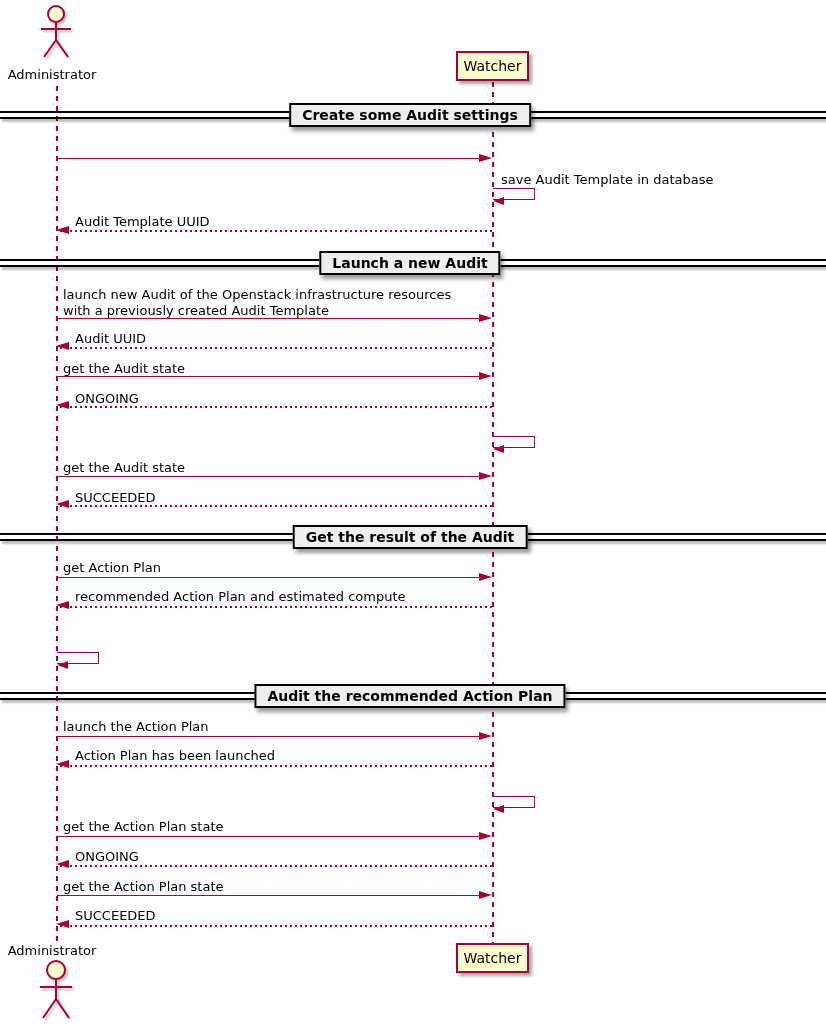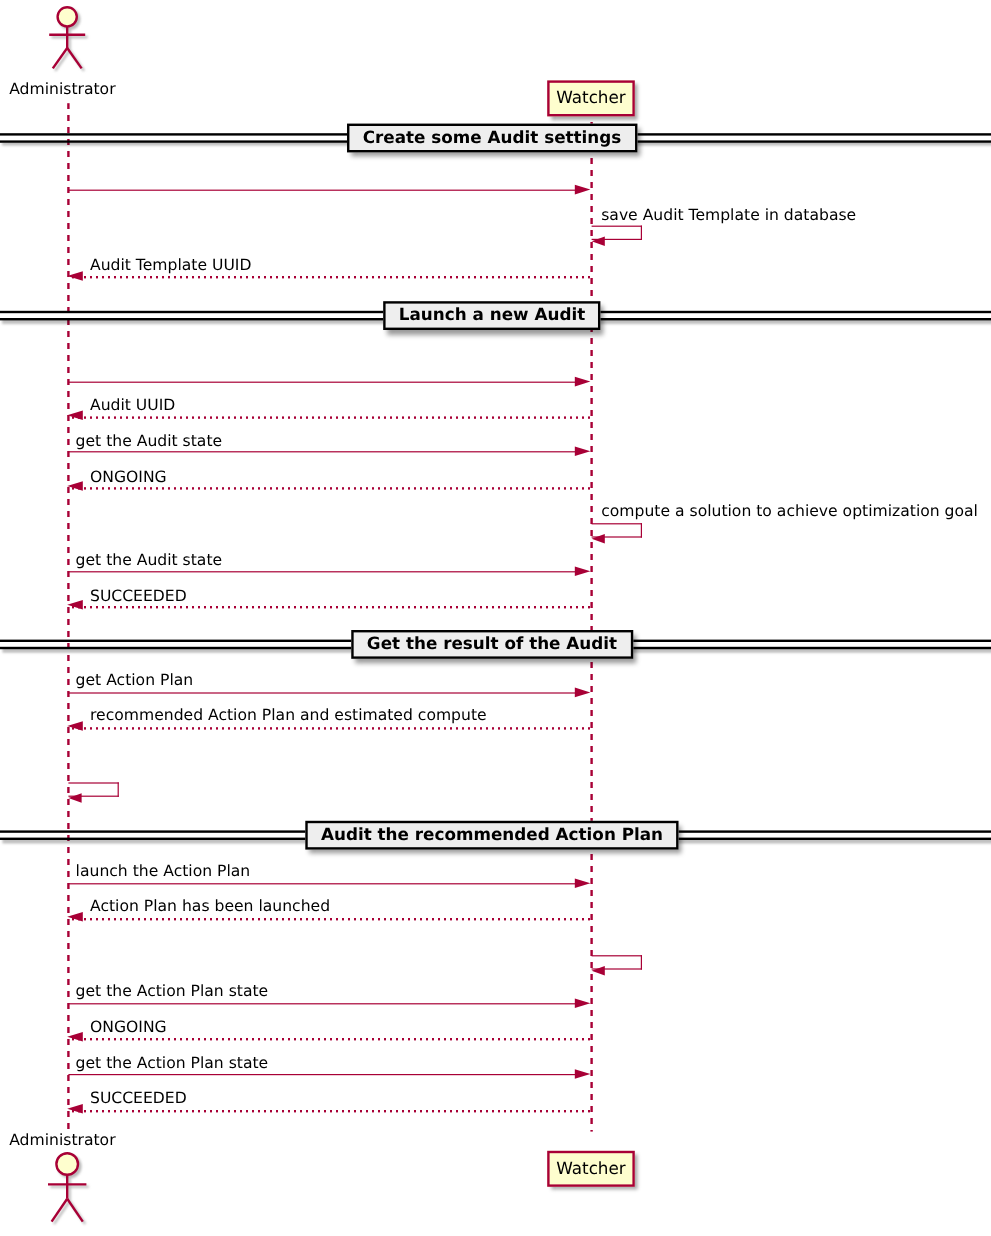--- a/index.html
+++ b/index.html
@@ -14,21 +14,21 @@
     font-family:"DejaVu Sans","Liberation Sans",sans-serif;color:var(--txt);
   }
   .lifeline{
     position:absolute;width:2px;
     background:repeating-linear-gradient(to bottom,var(--crimson) 0 5px,transparent 5px 10px);
   }
   .participant{
     position:absolute;background:var(--pfill);border:2px solid var(--crimson);
     box-shadow:3px 3px 3px rgba(0,0,0,.35);
     display:flex;align-items:center;justify-content:center;
-    font-size:14px;box-sizing:border-box;margin-top:16px;
+    font-size:14px;box-sizing:border-box;
   }
   .actor-label{position:absolute;width:104px;left:0;text-align:center;font-size:13px;}
   .actor-svg{position:absolute;filter:drop-shadow(2px 2px 1px rgba(130,130,130,.55));}
   .divider{position:absolute;left:0;width:826px;}
   .divider-rule{
     position:absolute;left:0;width:826px;height:8px;box-sizing:border-box;
     border-top:2px solid #000;border-bottom:2px solid #000;
     box-shadow:2px 3px 2px rgba(0,0,0,.25);
   }
   .divider-label{
@@ -86,36 +86,37 @@
 
   <div class="mlabel" style="left:75px;top:214px">Audit Template UUID</div>
   <div class="dline" style="top:230px"></div>
   <div class="arr-l" style="top:226px"></div>
 
   <div class="divider" style="top:259px">
     <div class="divider-rule"></div>
     <div class="divider-label" style="top:-8px">Launch a new Audit</div>
   </div>
 
+  <div class="mlabel" style="left:63px;top:287px">launch new Audit of the Openstack infrastructure resources
+with a previously created Audit Template</div>
   <div class="sline" style="top:318px"></div>
   <div class="arr-r" style="top:314px"></div>
 
   <div class="mlabel" style="left:75px;top:331px">Audit UUID</div>
   <div class="dline" style="top:347px"></div>
   <div class="arr-l" style="top:342px"></div>
 
   <div class="mlabel" style="left:63px;top:361px">get the Audit state</div>
   <div class="sline" style="top:376px"></div>
   <div class="arr-r" style="top:372px"></div>
 
   <div class="mlabel" style="left:75px;top:391px">ONGOING</div>
   <div class="dline" style="top:406px"></div>
   <div class="arr-l" style="top:401px"></div>
 
-  <div class="mlabel" style="left:501px;top:419px">compute a solution to achieve optimization goal</div>
   <div class="loop" style="left:493px;top:436px">
       <span class="loop-arr"></span>
     </div>
 
   <div class="mlabel" style="left:63px;top:460px">get the Audit state</div>
   <div class="sline" style="top:476px"></div>
   <div class="arr-r" style="top:472px"></div>
 
   <div class="mlabel" style="left:75px;top:490px">SUCCEEDED</div>
   <div class="dline" style="top:505px"></div>

